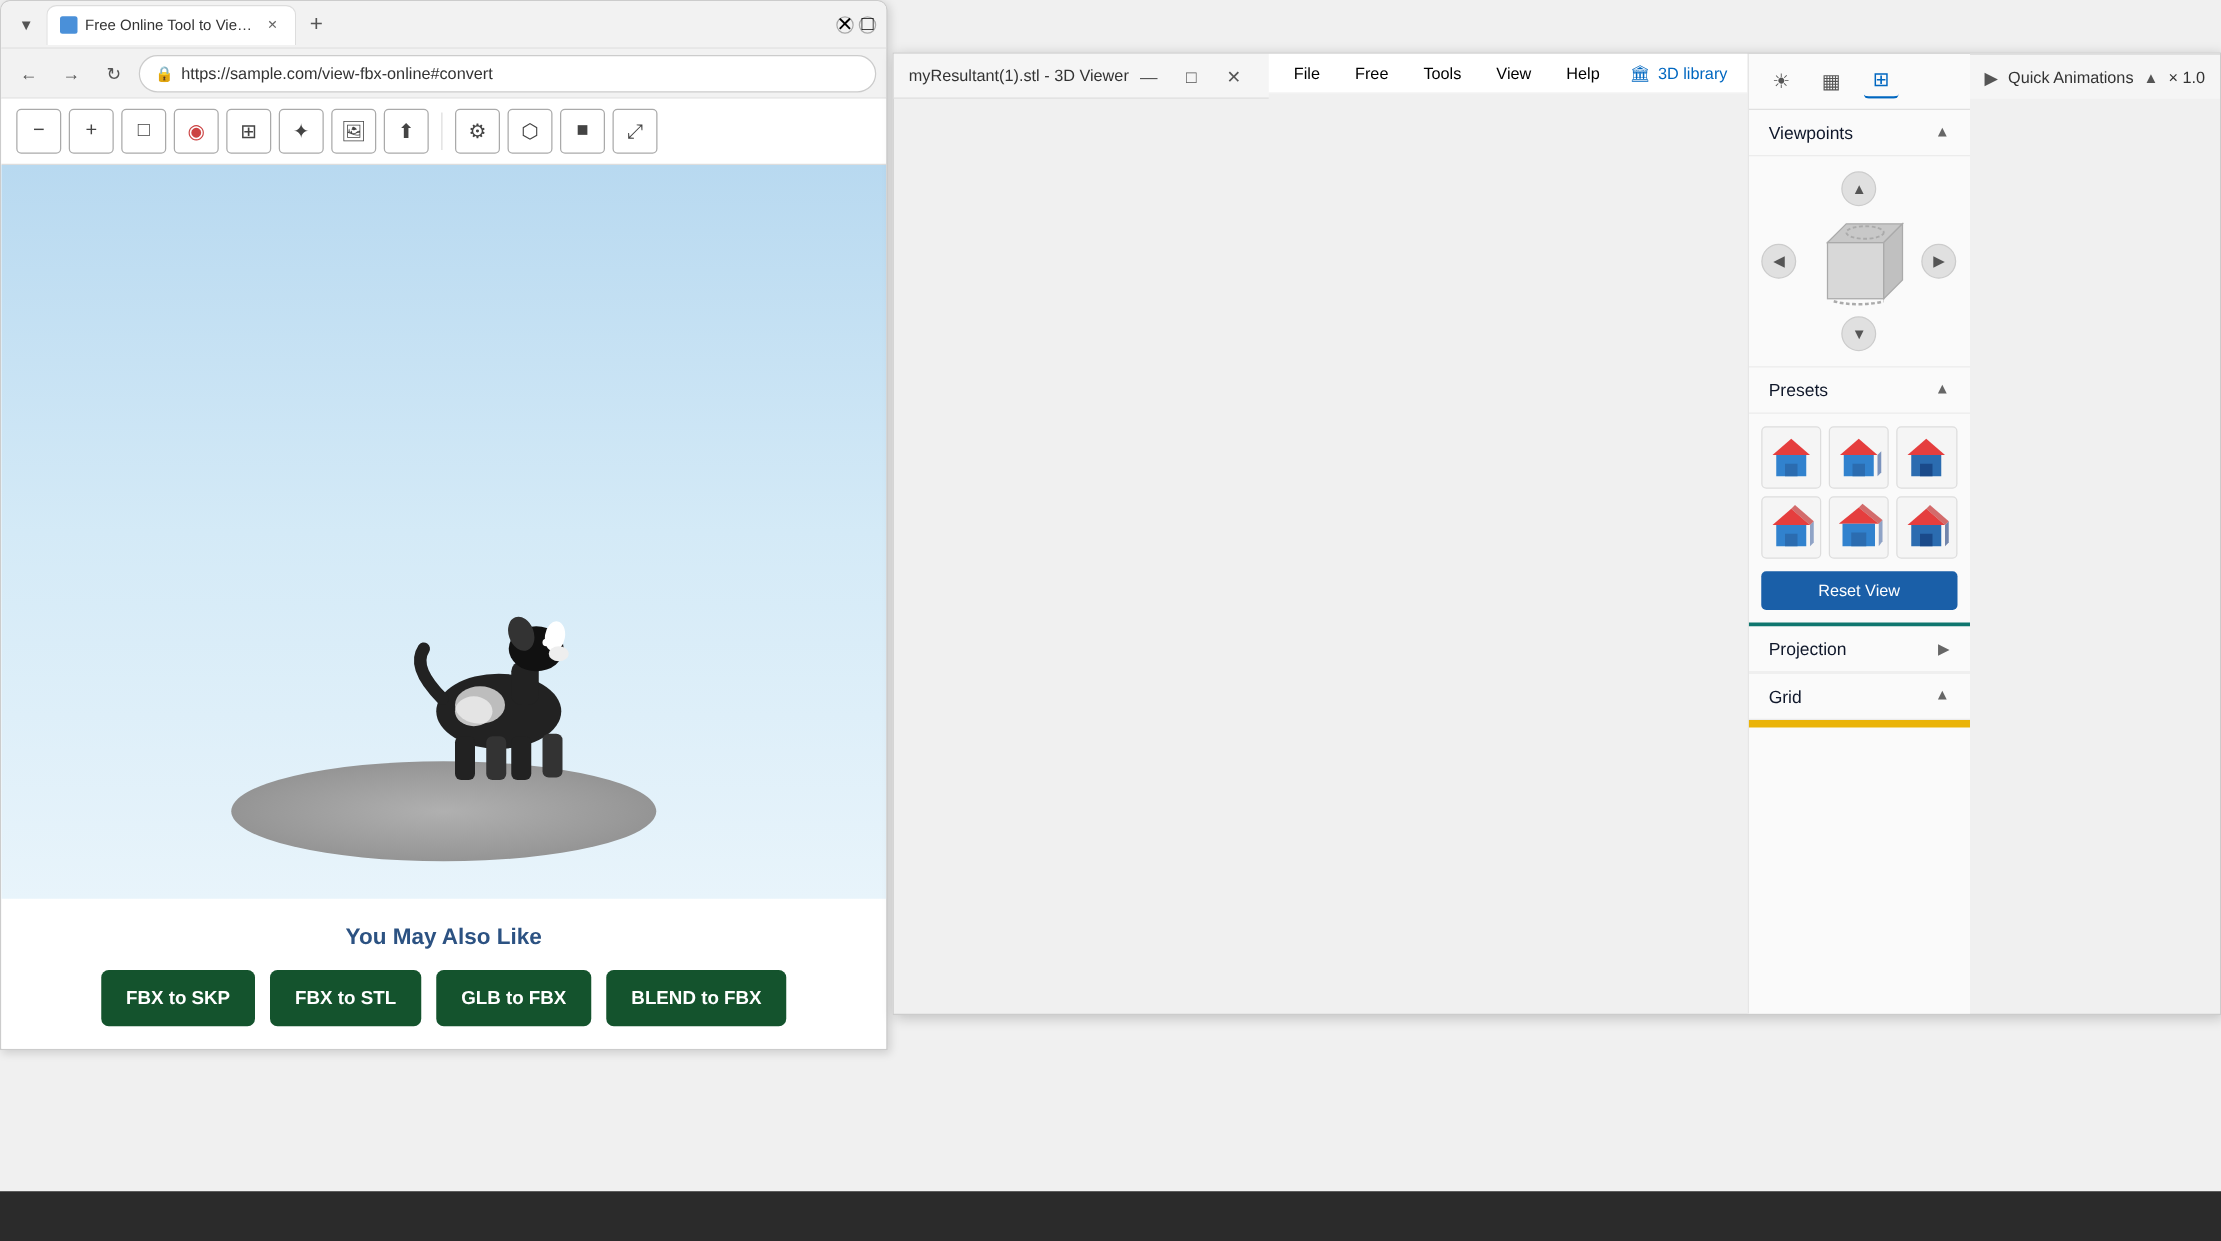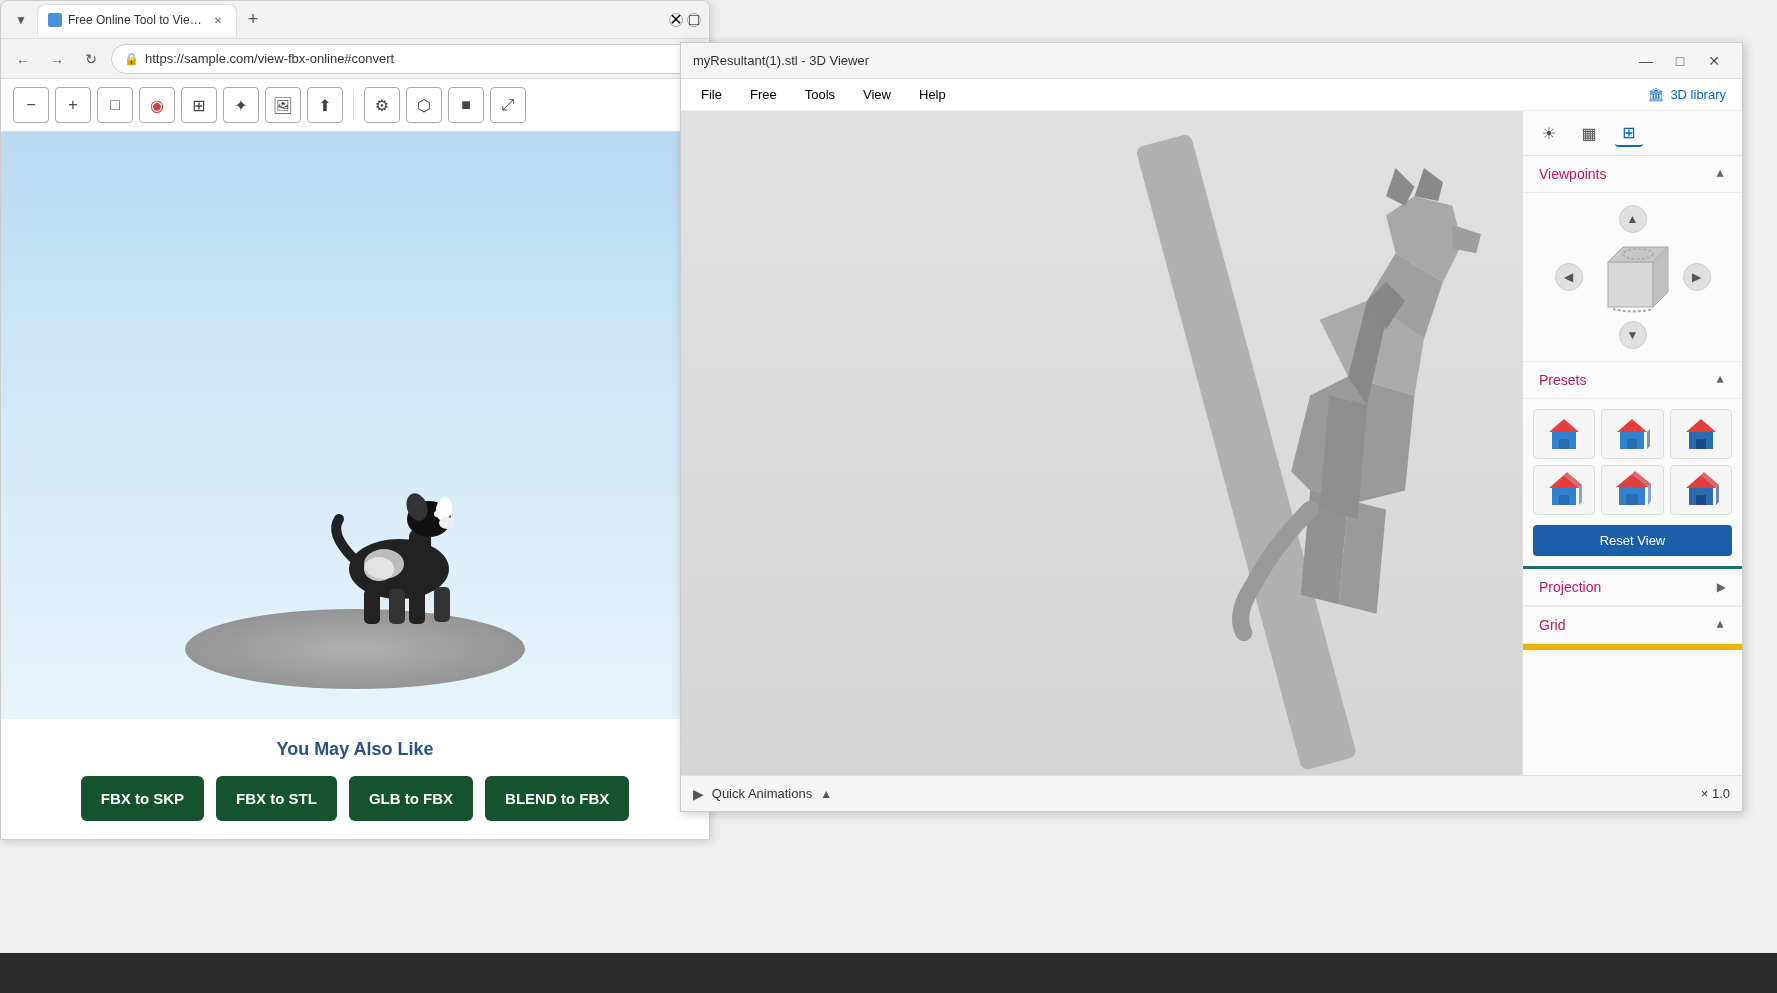--- a/index.html
+++ b/index.html
@@ -199,29 +199,29 @@
       padding: 14px 20px;
       font-size: 15px;
       font-weight: 600;
       cursor: pointer;
       min-width: 120px;
     }
 
     
     .viewer-window {
       position: absolute;
-      left: 680px;
+      left: 714px;
       top: 42px;
       width: 1063px;
       height: 770px;
       background: #f0f0f0;
       border: 1px solid #ccc;
       box-shadow: 2px 2px 10px rgba(0,0,0,0.2);
       display: flex;
-      flex-direction: column;
+      flex-direction: row;
       z-index: 2;
     }
     .viewer-titlebar {
       height: 36px;
       background: #f5f5f5;
       border-bottom: 1px solid #ddd;
       display: flex;
       align-items: center;
       padding: 0 12px;
     }
@@ -325,21 +325,21 @@
     .panel-section-header {
       display: flex;
       align-items: center;
       padding: 10px 16px;
       cursor: pointer;
       border-bottom: 1px solid #ececec;
     }
     .section-name {
       flex: 1;
       font-size: 14px;
-      color: #be185d;
+      color: #0f172a;
       font-weight: 500;
     }
     .chevron-icon {
       font-size: 12px;
       color: #666;
       transition: transform 0.2s;
     }
     .chevron-icon.up { transform: rotate(180deg); }
 
     

